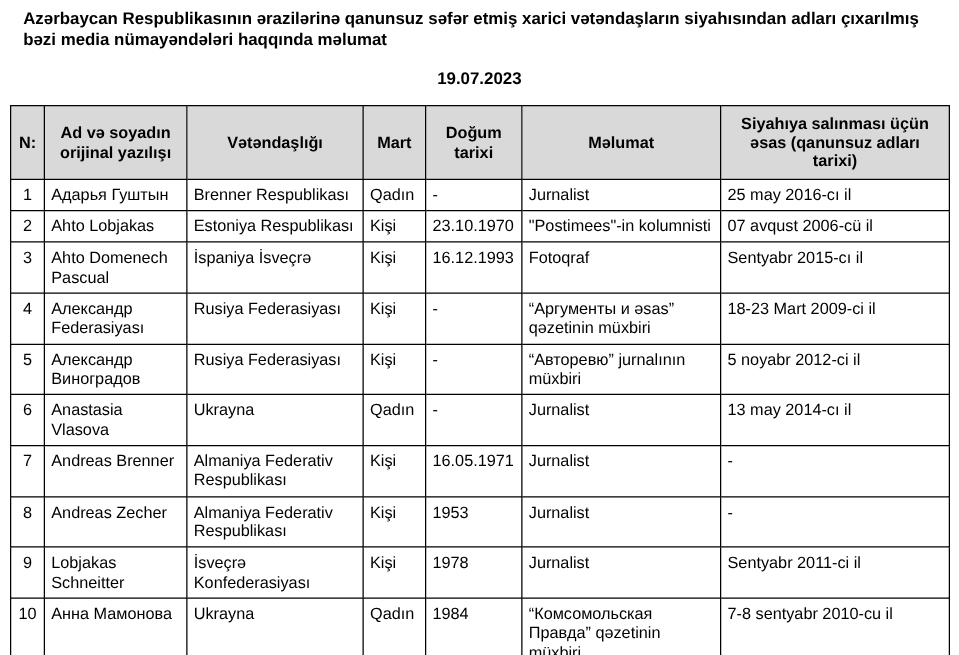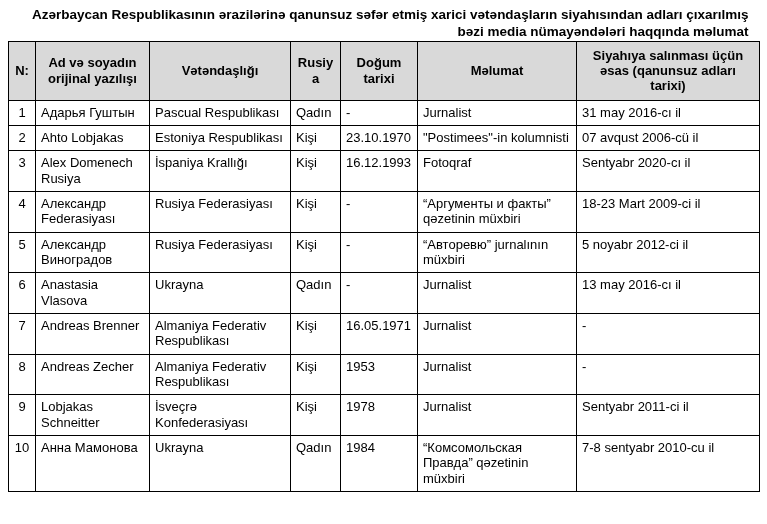--- a/index.html
+++ b/index.html
@@ -13,21 +13,21 @@
     width: 767px;
     height: 524px;
     box-sizing: border-box;
     padding: 7px 8px 4px 8px;
     background: #ffffff;
     overflow: hidden;
   }
   .doc-title {
     font-size: 13.5px;
     font-weight: bold;
-    text-align: right;
+    text-align: left;
     line-height: 1.25;
     margin: 0 auto;
     max-width: 730px;
   }
   .doc-date {
     font-size: 13.5px;
     font-weight: bold;
     text-align: center;
     margin-top: 14px;
     margin-bottom: 14px;
@@ -64,96 +64,97 @@
     text-align: center;
   }
 </style>
 </head>
 <body>
 
 <div class="page">
 
   <div class="doc-title">Azərbaycan Respublikasının ərazilərinə qanunsuz səfər etmiş xarici vətəndaşların siyahısından adları çıxarılmış bəzi media nümayəndələri haqqında məlumat</div>
 
+  <div class="doc-date">19.07.2023</div>
 
   <table class="data-table">
     <colgroup>
       <col style="width:27px">
       <col style="width:114px">
       <col style="width:141px">
       <col style="width:50px">
       <col style="width:77px">
       <col style="width:159px">
       <col style="width:183px">
     </colgroup>
     <thead>
       <tr>
         <th>N:</th>
         <th>Ad və soyadın orijinal yazılışı</th>
         <th>Vətəndaşlığı</th>
-        <th>Rusiya</th>
+        <th>Mart</th>
         <th>Doğum tarixi</th>
         <th>Məlumat</th>
         <th>Siyahıya salınması üçün əsas (qanunsuz adları tarixi)</th>
       </tr>
     </thead>
     <tbody>
         <tr>
           <td class="col-0">1</td>
           <td class="col-1">Адарья Гуштын</td>
-          <td class="col-2">Pascual Respublikası</td>
+          <td class="col-2">Brenner Respublikası</td>
           <td class="col-3">Qadın</td>
           <td class="col-4">-</td>
           <td class="col-5">Jurnalist</td>
-          <td class="col-6">31 may 2016-cı il</td>
+          <td class="col-6">25 may 2016-cı il</td>
         </tr>
         <tr>
           <td class="col-0">2</td>
           <td class="col-1">Ahto Lobjakas</td>
           <td class="col-2">Estoniya Respublikası</td>
           <td class="col-3">Kişi</td>
           <td class="col-4">23.10.1970</td>
           <td class="col-5">"Postimees"-in kolumnisti</td>
           <td class="col-6">07 avqust 2006-cü il</td>
         </tr>
         <tr>
           <td class="col-0">3</td>
-          <td class="col-1">Alex Domenech Rusiya</td>
-          <td class="col-2">İspaniya Krallığı</td>
+          <td class="col-1">Ahto Domenech Pascual</td>
+          <td class="col-2">İspaniya İsveçrə</td>
           <td class="col-3">Kişi</td>
           <td class="col-4">16.12.1993</td>
           <td class="col-5">Fotoqraf</td>
-          <td class="col-6">Sentyabr 2020-cı il</td>
+          <td class="col-6">Sentyabr 2015-cı il</td>
         </tr>
         <tr>
           <td class="col-0">4</td>
           <td class="col-1">Александр Federasiyası</td>
           <td class="col-2">Rusiya Federasiyası</td>
           <td class="col-3">Kişi</td>
           <td class="col-4">-</td>
-          <td class="col-5">“Аргументы и факты” qəzetinin müxbiri</td>
+          <td class="col-5">“Аргументы и əsas” qəzetinin müxbiri</td>
           <td class="col-6">18-23 Mart 2009-ci il</td>
         </tr>
         <tr>
           <td class="col-0">5</td>
           <td class="col-1">Александр Виноградов</td>
           <td class="col-2">Rusiya Federasiyası</td>
           <td class="col-3">Kişi</td>
           <td class="col-4">-</td>
           <td class="col-5">“Авторевю” jurnalının müxbiri</td>
           <td class="col-6">5 noyabr 2012-ci il</td>
         </tr>
         <tr>
           <td class="col-0">6</td>
           <td class="col-1">Anastasia Vlasova</td>
           <td class="col-2">Ukrayna</td>
           <td class="col-3">Qadın</td>
           <td class="col-4">-</td>
           <td class="col-5">Jurnalist</td>
-          <td class="col-6">13 may 2016-cı il</td>
+          <td class="col-6">13 may 2014-cı il</td>
         </tr>
         <tr>
           <td class="col-0">7</td>
           <td class="col-1">Andreas Brenner</td>
           <td class="col-2">Almaniya Federativ Respublikası</td>
           <td class="col-3">Kişi</td>
           <td class="col-4">16.05.1971</td>
           <td class="col-5">Jurnalist</td>
           <td class="col-6">-</td>
         </tr>

